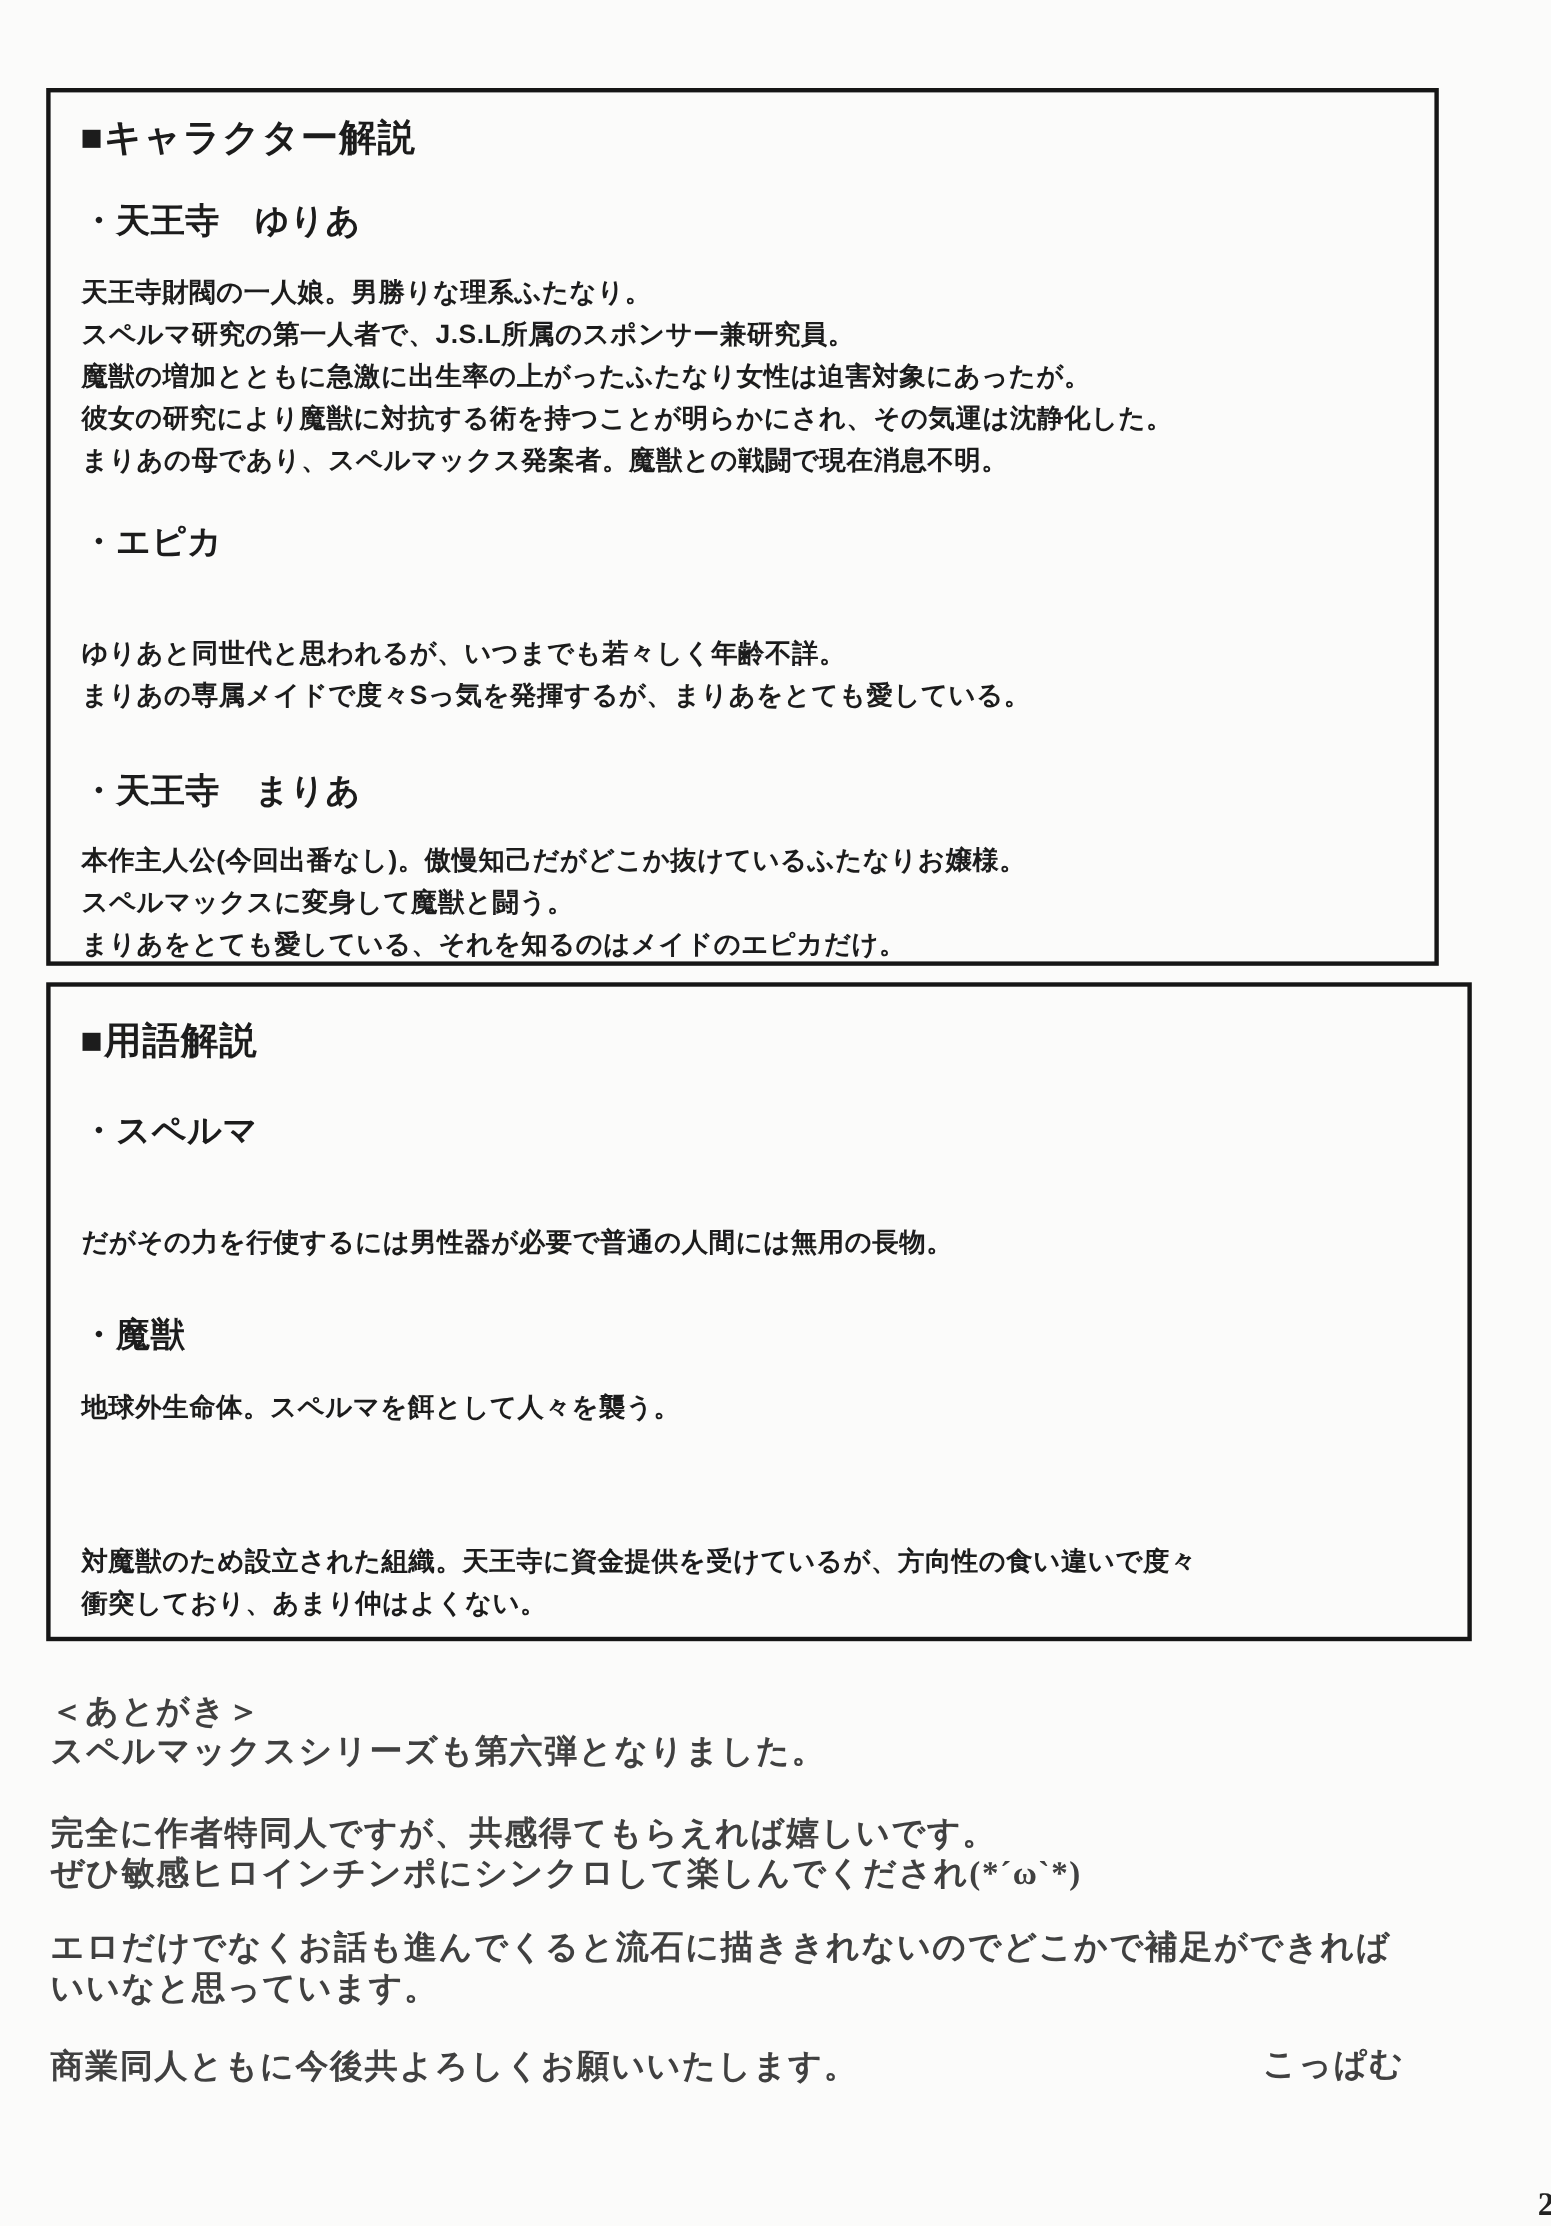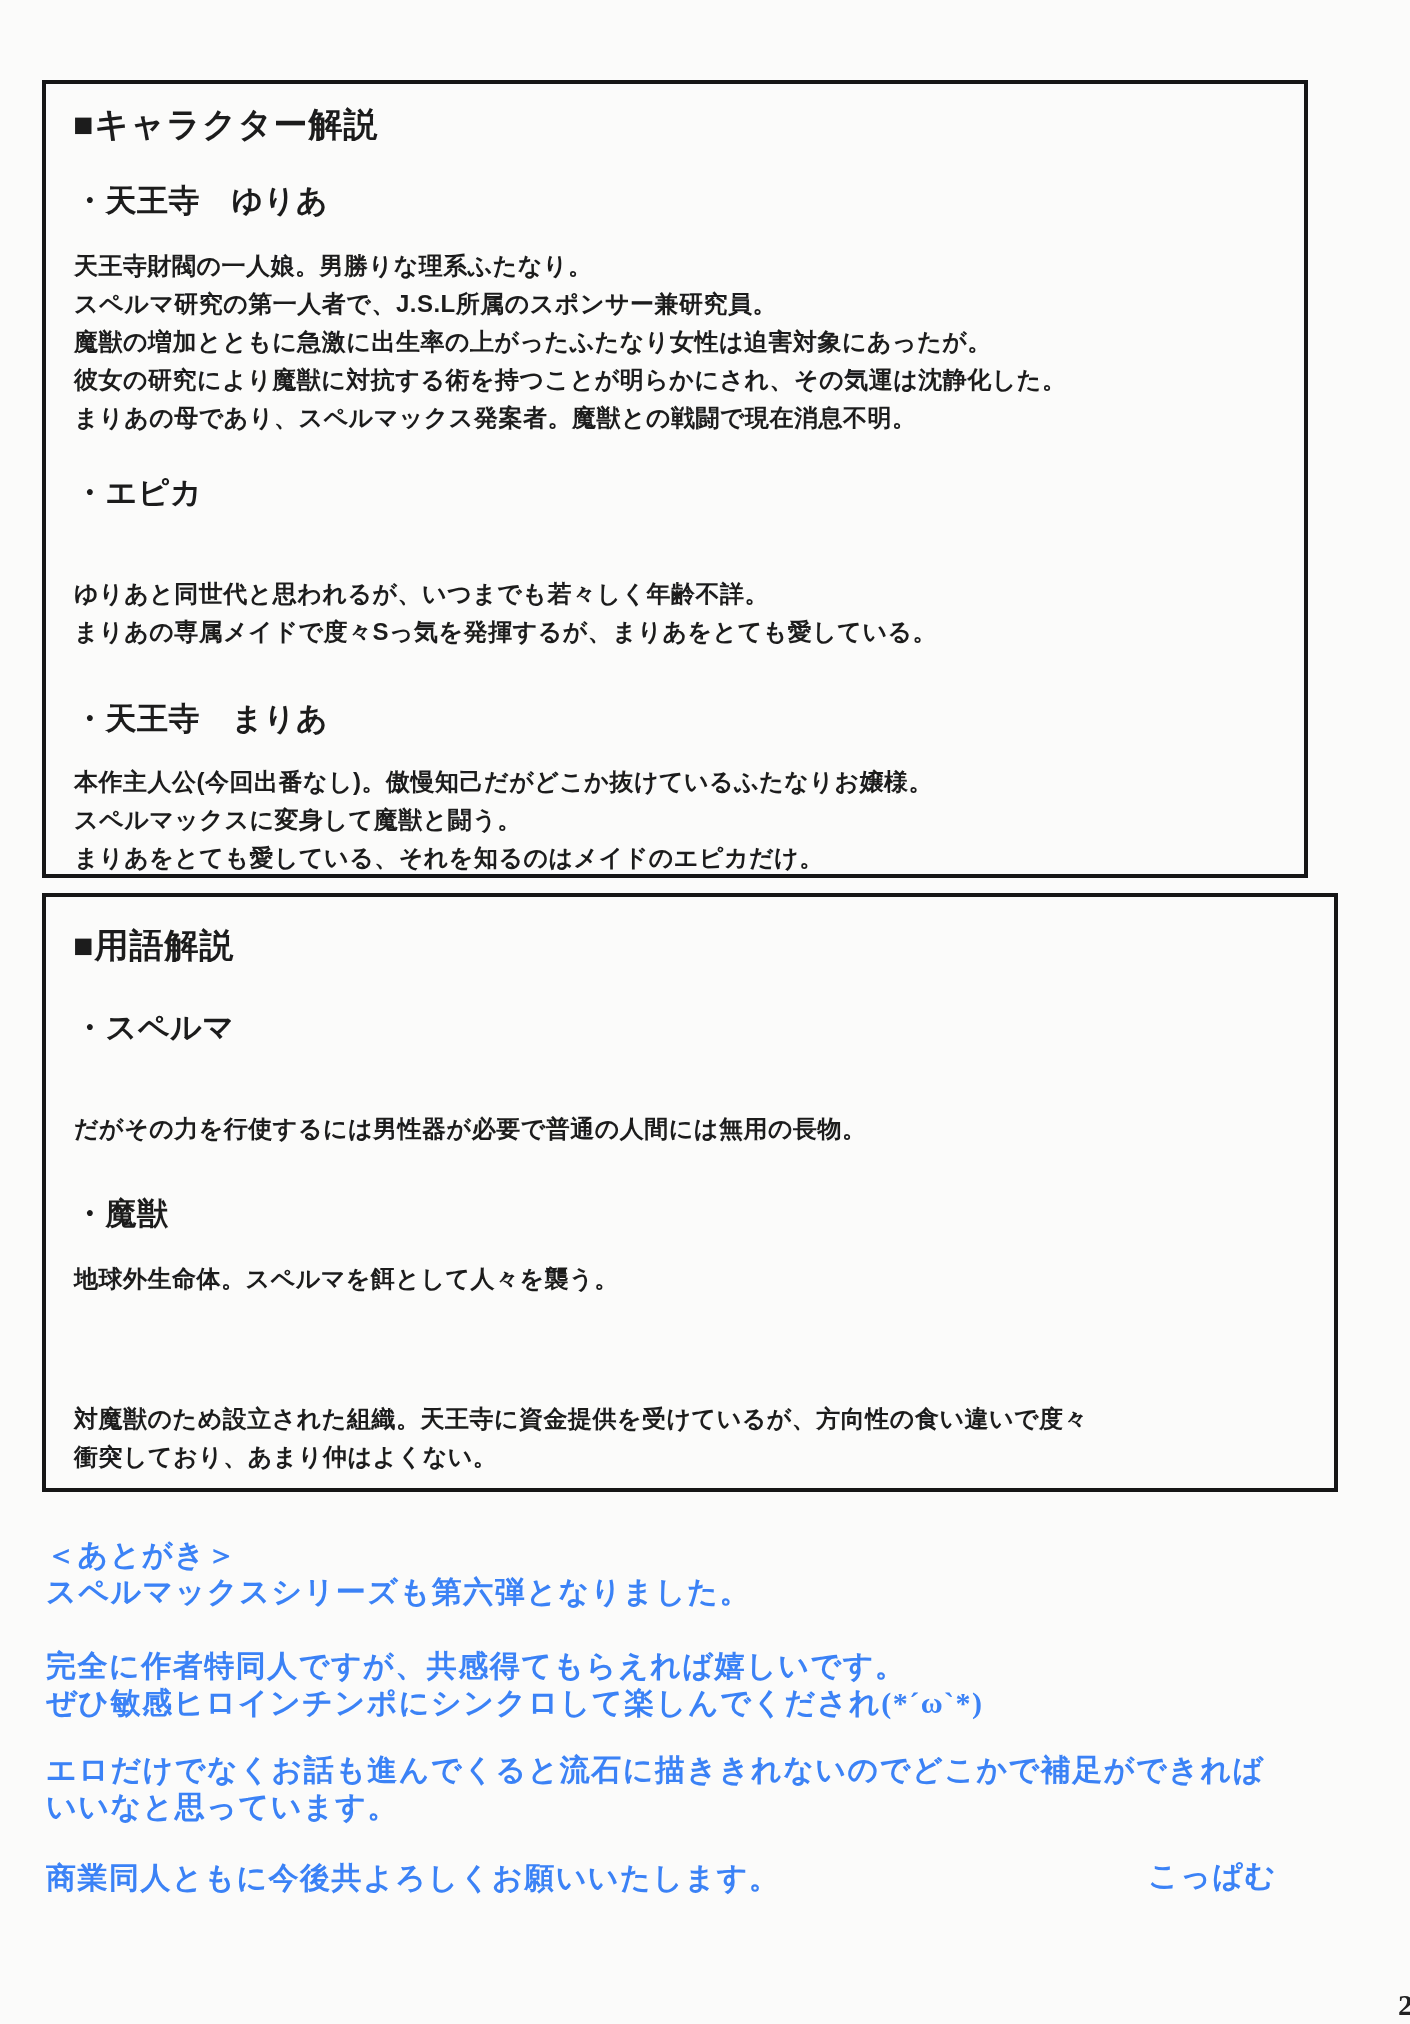--- a/index.html
+++ b/index.html
@@ -41,21 +41,21 @@
   .box .heading { font-size: 31px; }
 
   .afterword-text {
     position: absolute;
     left: 46px;
     font-family: "Liberation Serif", "DejaVu Serif", serif;
     font-size: 30px;
     font-weight: 600;
     letter-spacing: 1.5px;
     white-space: nowrap;
-    color: #3b82f6;
+    color: #404040;
   }
   .signature {
     left: 1148px;
   }
   .page-number-partial {
     position: absolute;
     left: 1398px;
     top: 1988px;
     font-family: "Liberation Serif", "DejaVu Serif", serif;
     font-size: 30px;

